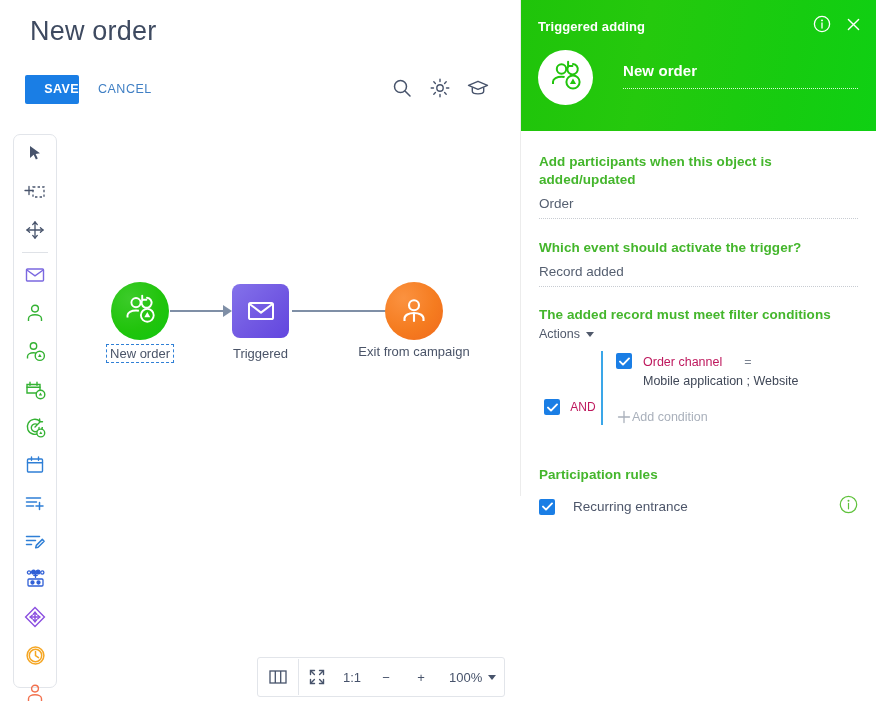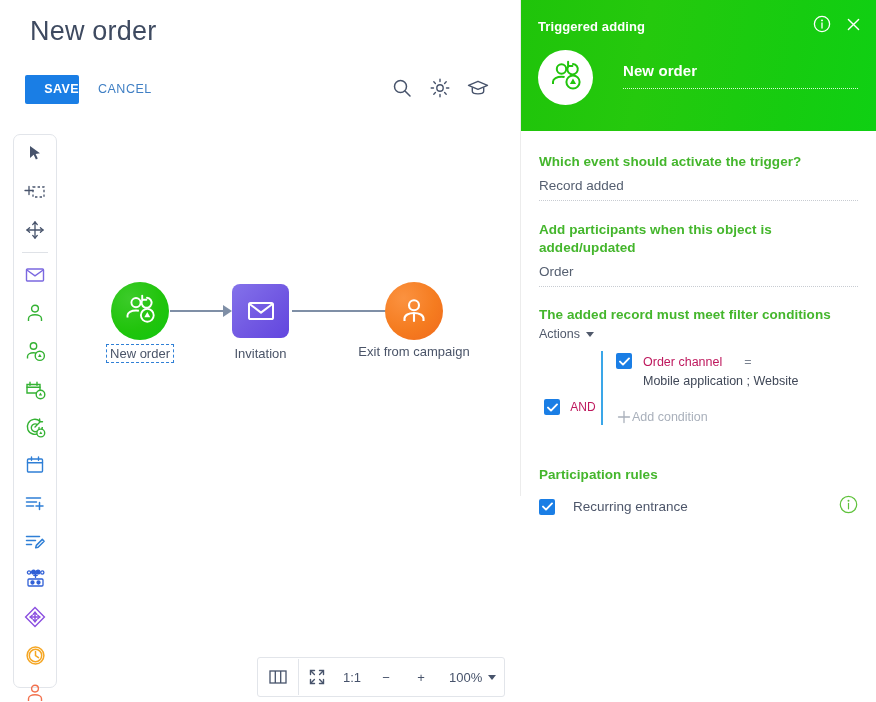--- a/index.html
+++ b/index.html
@@ -334,21 +334,21 @@
         <div class="node-label selected">New order</div>
       </div>
 
       <div class="node" style="left:162px;top:150px;">
         <div class="node-sq" style="background:linear-gradient(135deg,#8472ea 0%,#7158e2 55%,#6246df 100%);">
           <svg width="30" height="24" viewBox="0 0 30 24" fill="none" stroke="#fff" stroke-width="2">
             <rect x="3" y="4" width="24" height="16" rx="1.6"></rect>
             <path d="M3.6 5l11.4 8.6L26.4 5" stroke-linejoin="round"></path>
           </svg>
         </div>
-        <div class="node-label">Invitation</div>
+        <div class="node-label">Triggered</div>
       </div>
 
       <div class="node" style="left:315px;top:148px;">
         <div class="node-circle" style="background:radial-gradient(circle at 32% 28%, #fb9240 0%, #f57c20 55%, #f0691b 100%);">
           <svg width="32" height="32" viewBox="0 0 32 32" fill="none" stroke="#fff" stroke-width="2.1">
             <circle cx="16" cy="10.3" r="5"></circle>
             <path d="M6.5 26v-2.4c0-3.4 4.3-5.6 9.5-5.6s9.5 2.2 9.5 5.6V26" stroke-linejoin="round"></path>
             <path d="M16 18.4V26" stroke-linecap="round"></path>
           </svg>
         </div>
@@ -415,27 +415,27 @@
         <div class="title-wrap">
           <div class="panel-title">New order</div>
           <div class="dotted-underline"></div>
         </div>
       </div>
     </div>
 
     <div class="panel-body">
 
       <div class="field">
+        <div class="field-label">Add participants when this object is added/updated</div>
+        <div class="field-value">Order</div>
+      </div>
+
+      <div class="field">
         <div class="field-label">Which event should activate the trigger?</div>
         <div class="field-value">Record added</div>
-      </div>
-
-      <div class="field">
-        <div class="field-label">Add participants when this object is added/updated</div>
-        <div class="field-value">Order</div>
       </div>
 
       <div class="filter-section">
         <div class="section-label">The added record must meet filter conditions</div>
         <div class="actions-row">
           <span>Actions</span>
           <span class="caret-sm"></span>
         </div>
 
         <div class="filter-block">

